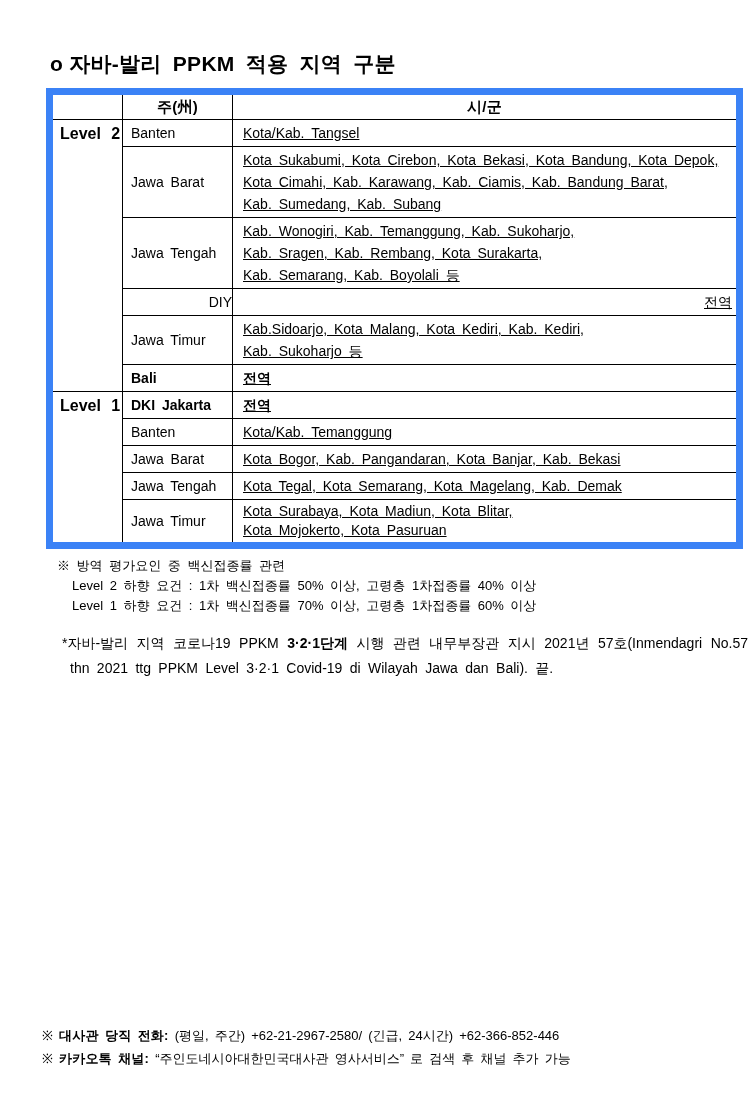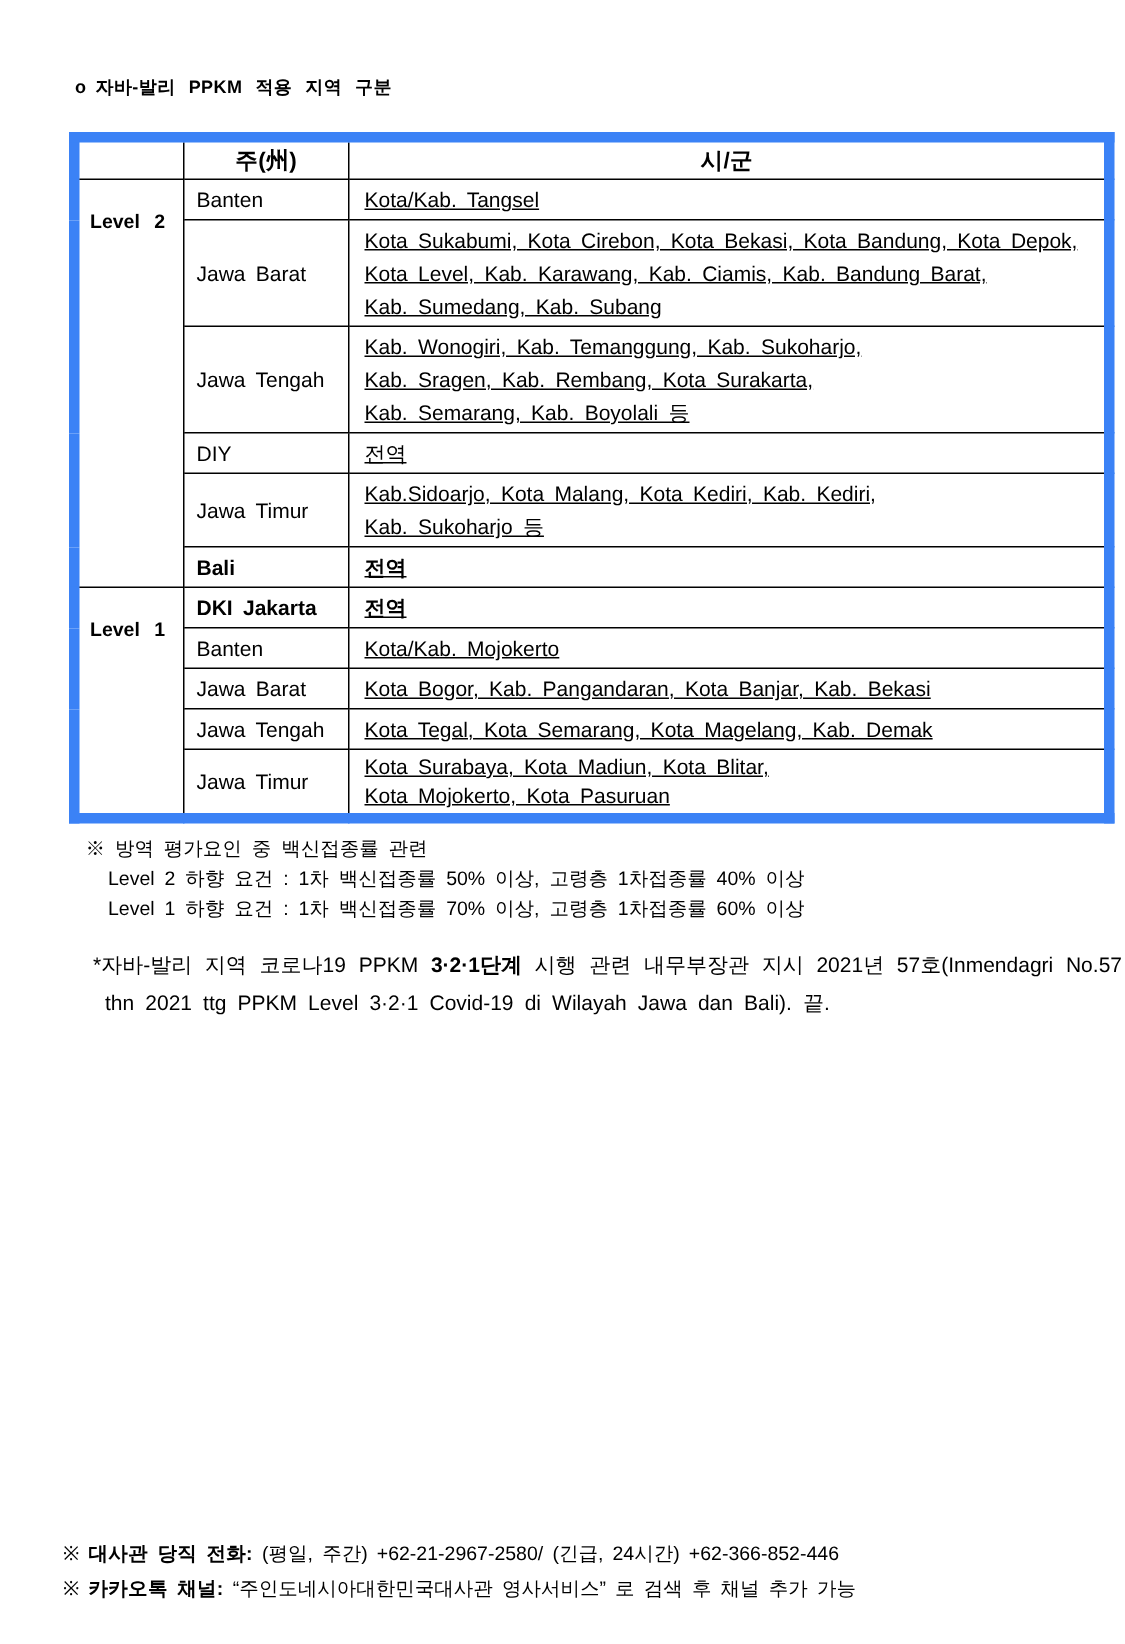--- a/index.html
+++ b/index.html
@@ -11,21 +11,21 @@
     margin: 0 auto;
     background: #ffffff;
     font-family: "Liberation Sans", sans-serif;
     color: #000000;
     overflow: hidden;
   }
   .doc-title {
     position: absolute;
     left: 50px;
     top: 50px;
-    font-size: 12px;
+    font-size: 21px;
     font-weight: bold;
     letter-spacing: 0.3px;
     word-spacing: 5px;
     white-space: nowrap;
   }
   .doc-title .marker { margin-right: 6px; }
 
   table.region-table {
     position: absolute;
     left: 46px;
@@ -43,43 +43,43 @@
   table.region-table th {
     font-size: 15px;
     font-weight: bold;
     text-align: center;
     height: 24px;
     padding: 0;
     letter-spacing: 0.3px;
   }
   td.level-cell {
     vertical-align: top;
-    padding: 20px 0 0 7px;
+    padding: 5px 0 0 7px;
     font-weight: bold;
-    font-size: 13px;
+    font-size: 16px;
     word-spacing: 6px;
     white-space: nowrap;
   }
   td.province-cell {
     vertical-align: middle;
     padding: 0 0 0 8px;
     white-space: nowrap;
   }
   td.city-cell {
     vertical-align: middle;
     padding: 2px 4px 2px 10px;
     text-decoration: underline;
   }
   td.city-cell .ln { display: block; line-height: 22px; }
   tr.tight td.city-cell .ln { line-height: 19px; }
   tr.bold-row td { font-weight: bold; }
   tr.rh26 { height: 26px; }
   tr.rh69 { height: 69px; }
   tr.rh71 { height: 71px; }
-  tr.rh25 { height: 25px; }
+  tr.rh25 { height: 25px; text-align: right; }
   tr.rh44 { height: 44px; }
   tr.rh27 { height: 27px; padding-left: 36px; }
   tr.rh38 { height: 38px; }
 
   .vaccine-note {
     position: absolute;
     left: 57px;
     top: 556px;
     font-size: 13px;
     line-height: 20px;
@@ -139,21 +139,21 @@
       <td class="level-cell" rowspan="6">Level 2</td>
       <td class="province-cell">Banten</td>
       <td class="city-cell">
         <span class="ln">Kota/Kab. Tangsel</span>
       </td>
     </tr>
     <tr class="rh69">
       <td class="province-cell">Jawa Barat</td>
       <td class="city-cell">
         <span class="ln">Kota Sukabumi, Kota Cirebon, Kota Bekasi, Kota Bandung, Kota Depok,</span>
-        <span class="ln">Kota Level, Kab. Karawang, Kab. Ciamis, Kab. Bandung Barat,</span>
+        <span class="ln">Kota Cimahi, Kab. Karawang, Kab. Ciamis, Kab. Bandung Barat,</span>
         <span class="ln">Kab. Sumedang, Kab. Subang</span>
       </td>
     </tr>
     <tr class="rh71">
       <td class="province-cell">Jawa Tengah</td>
       <td class="city-cell">
         <span class="ln">Kab. Wonogiri, Kab. Temanggung, Kab. Sukoharjo,</span>
         <span class="ln">Kab. Sragen, Kab. Rembang, Kota Surakarta,</span>
         <span class="ln">Kab. Semarang, Kab. Boyolali 등</span>
       </td>
@@ -181,21 +181,21 @@
     <tr class="rh26 bold-row">
       <td class="level-cell" rowspan="5">Level 1</td>
       <td class="province-cell">DKI Jakarta</td>
       <td class="city-cell">
         <span class="ln">전역</span>
       </td>
     </tr>
     <tr class="rh26">
       <td class="province-cell">Banten</td>
       <td class="city-cell">
-        <span class="ln">Kota/Kab. Mojokerto</span>
+        <span class="ln">Kota/Kab. Temanggung</span>
       </td>
     </tr>
     <tr class="rh26">
       <td class="province-cell">Jawa Barat</td>
       <td class="city-cell">
         <span class="ln">Kota Bogor, Kab. Pangandaran, Kota Banjar, Kab. Bekasi</span>
       </td>
     </tr>
     <tr class="rh26">
       <td class="province-cell">Jawa Tengah</td>

